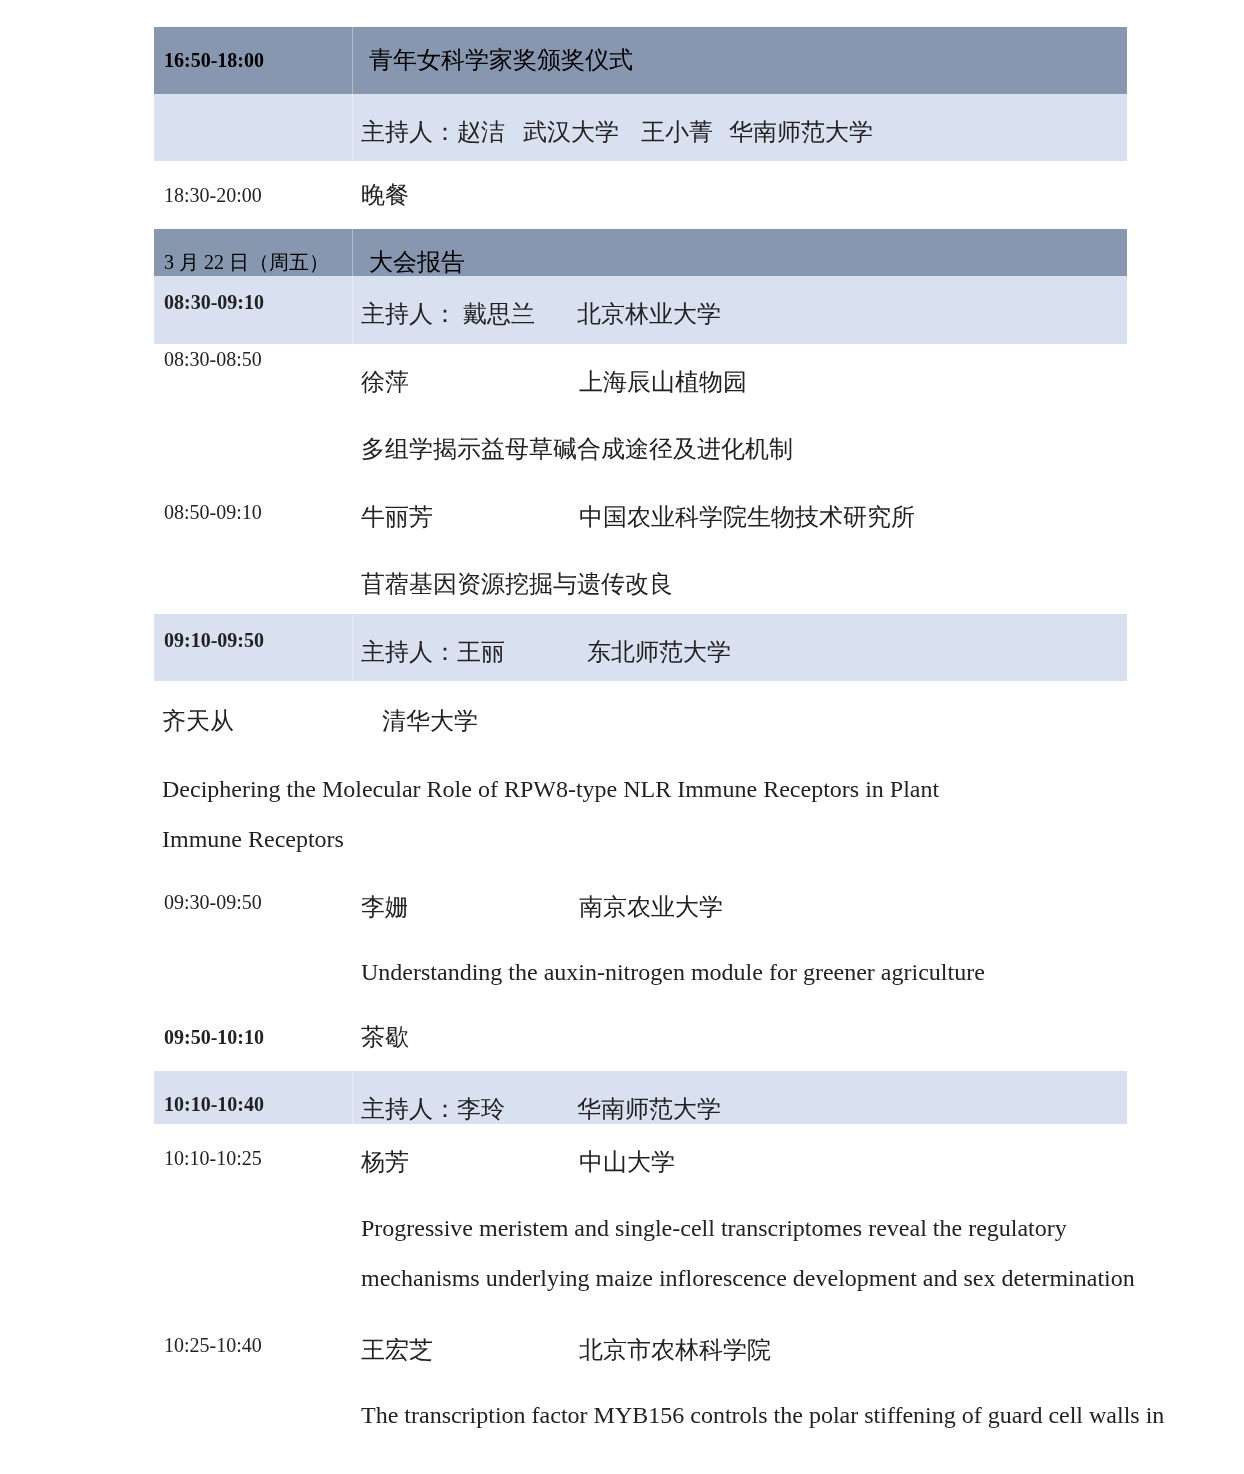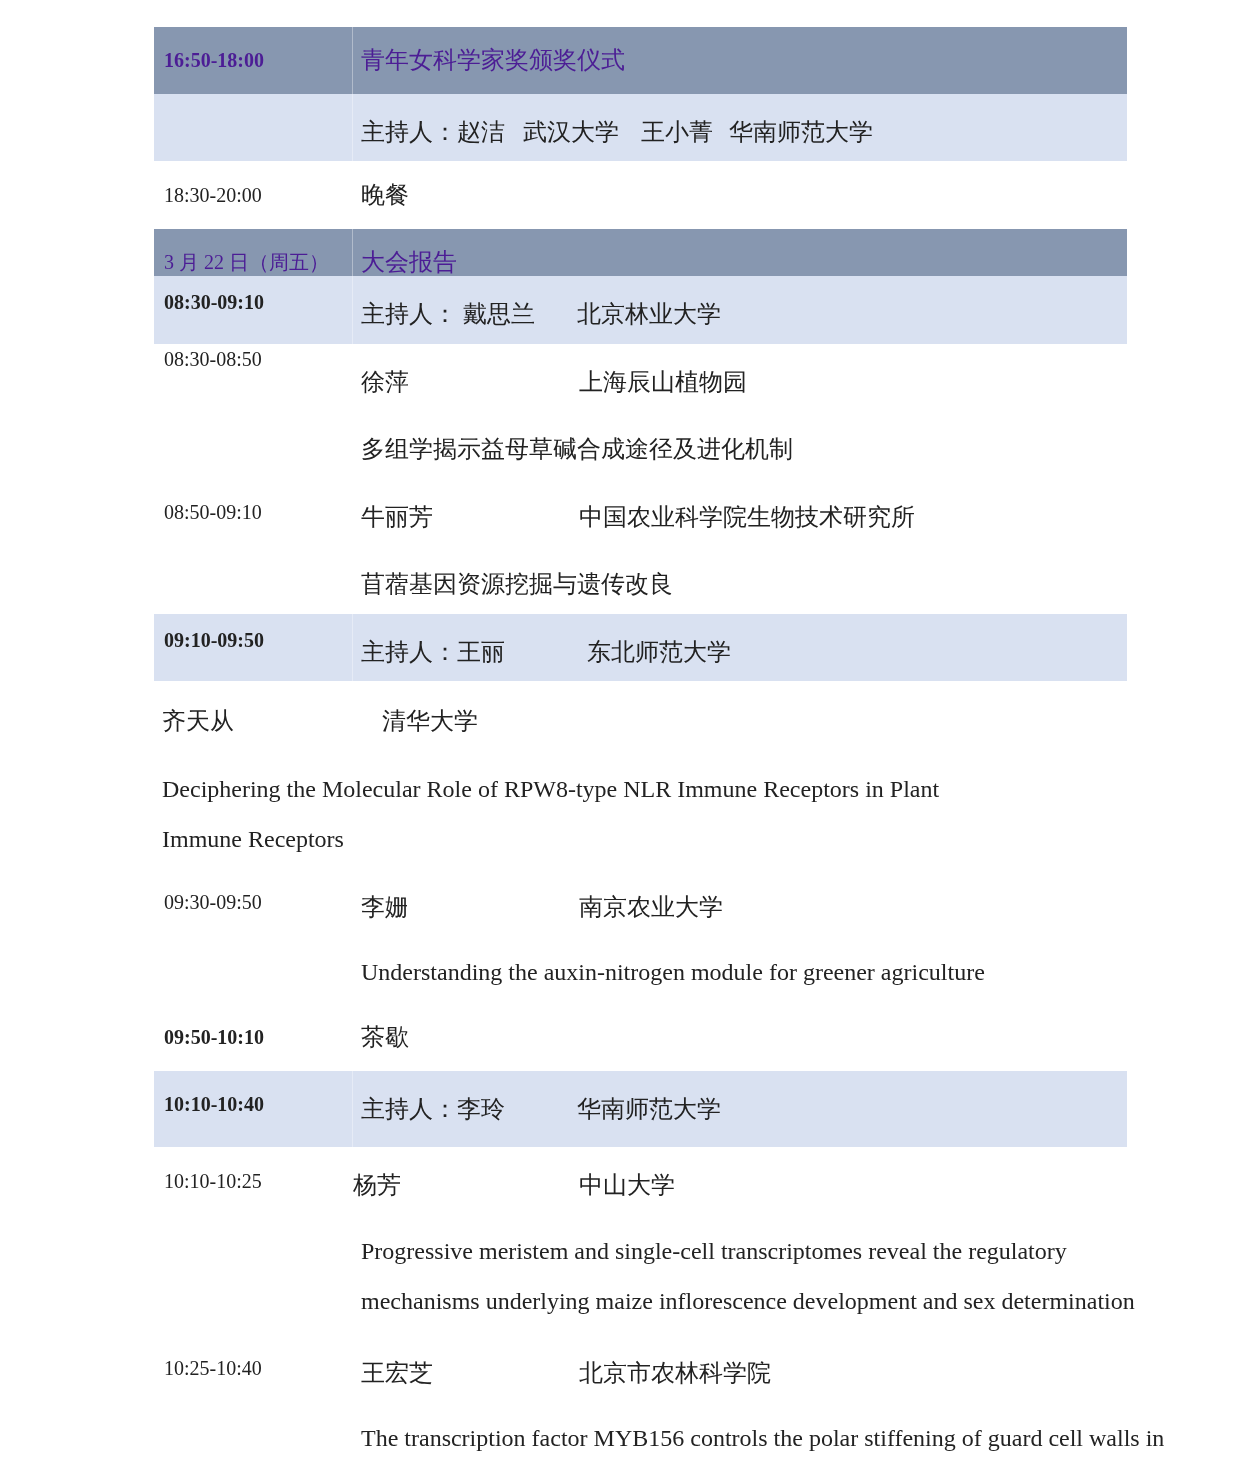--- a/index.html
+++ b/index.html
@@ -1,20 +1,20 @@
 <!DOCTYPE html>
 <html><head>
 <meta charset="utf-8">
 <style>
   html, body { margin: 0; padding: 0; background: #ffffff; }
   body { width: 1244px; height: 1474px; position: relative; overflow: hidden;
          font-family: "Liberation Serif", "DejaVu Serif", serif; color: #222; }
   .tbl { position: absolute; left: 154px; top: 27px; width: 973px; }
   .row { position: relative; display: flex; width: 973px; }
-  .row.dark { background: #8797b0; color: #4c1d95; }
+  .row.dark { background: #8797b0; color: #000000; gap: 8px; }
   .row.light { background: #d9e1f1; }
   .row.plain { background: #ffffff; }
   .c1 { width: 199px; box-sizing: border-box; padding-left: 10px; font-size: 20px; }
   .c2 { flex: 1; box-sizing: border-box; padding-left: 8px; font-size: 24px; }
   .row.dark .c1, .row.light .c1 { border-right: 1px solid rgba(255,255,255,0.35); }
   .b { font-weight: bold; }
   .line { position: absolute; white-space: nowrap; }
 </style>
 </head>
 <body>
@@ -96,32 +96,32 @@
       <span class="line" style="left:226px; top:22px">南京农业大学</span>
       <span class="line" style="left:8px; top:90px">Understanding the auxin-nitrogen module for greener agriculture</span>
     </div>
   </div>
 
   <div class="row plain" style="height:67px">
     <div class="c1 b" style="line-height:67px">09:50-10:10</div>
     <div class="c2" style="line-height:67px">茶歇</div>
   </div>
 
-  <div class="row light" style="height:76px">
+  <div class="row light" style="height:53px">
     <div class="c1 b" style="line-height:67px">10:10-10:40</div>
     <div class="c2" style="position:relative">
       <span class="line" style="left:8px; top:22px">主持人：李玲</span>
       <span class="line" style="left:224px; top:22px">华南师范大学</span>
     </div>
   </div>
 
   <div class="row plain" style="height:190px">
     <div class="c1" style="padding-top:23px">10:10-10:25</div>
     <div class="c2" style="position:relative">
-      <span class="line" style="left:0; top:22px">杨芳</span>
+      <span class="line" style="left:8px; top:22px">杨芳</span>
       <span class="line" style="left:226px; top:22px">中山大学</span>
       <span class="line" style="left:8px; top:91px">Progressive meristem and single-cell transcriptomes reveal the regulatory</span>
       <span class="line" style="left:8px; top:141px">mechanisms underlying maize inflorescence development and sex determination</span>
     </div>
   </div>
 
   <div class="row plain" style="height:140px">
     <div class="c1" style="padding-top:20px">10:25-10:40</div>
     <div class="c2" style="position:relative">
       <span class="line" style="left:8px; top:20px">王宏芝</span>

